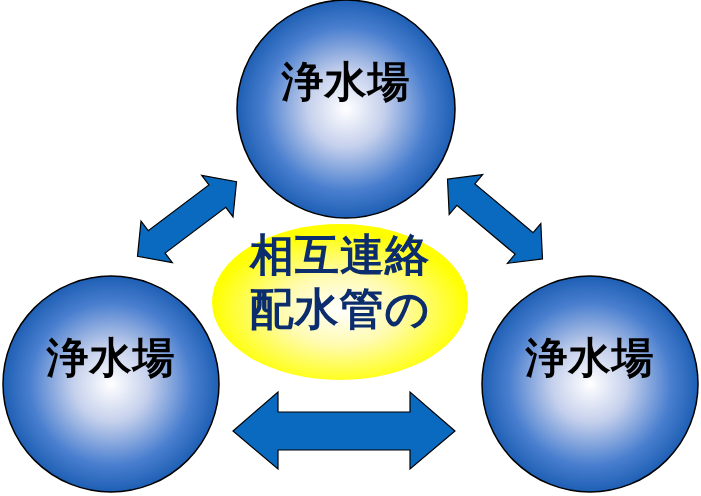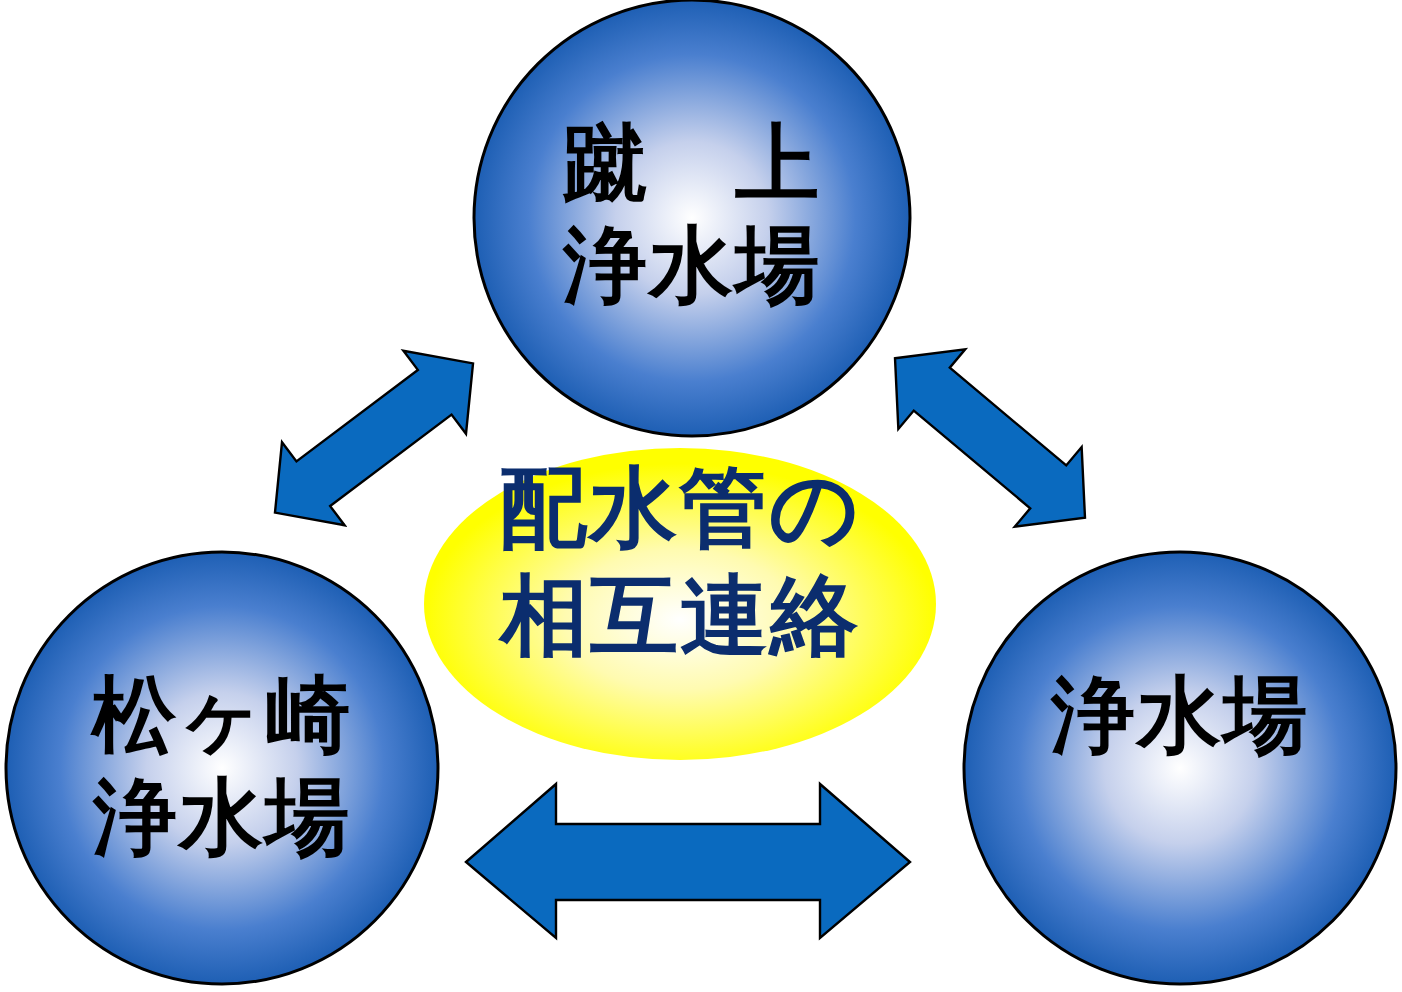--- a/index.html
+++ b/index.html
@@ -45,29 +45,27 @@
   </g>
 
   <polygon points="233,431 278,392 278,412 410,412 410,392 455,431 410,469 410,450 278,450 278,469" fill="#0a6abf" stroke="#000" stroke-width="1.2"></polygon>
 
   <circle cx="346" cy="109" r="109" fill="url(#sphereGrad)" stroke="#000" stroke-width="1.5"></circle>
   <circle cx="111" cy="384" r="108" fill="url(#sphereGrad)" stroke="#000" stroke-width="1.5"></circle>
   <circle cx="590" cy="384" r="108" fill="url(#sphereGrad)" stroke="#000" stroke-width="1.5"></circle>
 </svg>
 
 <div class="label plant-label" style="left:246px; top:56px; width:200px;">
-  <div>蹴　上</div>
   <div>浄水場</div>
 </div>
 
 <div class="label plant-label" style="left:11px; top:332px; width:200px;">
-  <div>松ヶ崎</div>
   <div>浄水場</div>
 </div>
 
 <div class="label plant-label" style="left:490px; top:332px; width:200px;">
   <div>浄水場</div>
 </div>
 
 <div class="label center-label" style="left:240px; top:228px; width:200px;">
+  <div>相互連絡</div>
   <div>配水管の</div>
-  <div>相互連絡</div>
 </div>
 
 </body></html>

